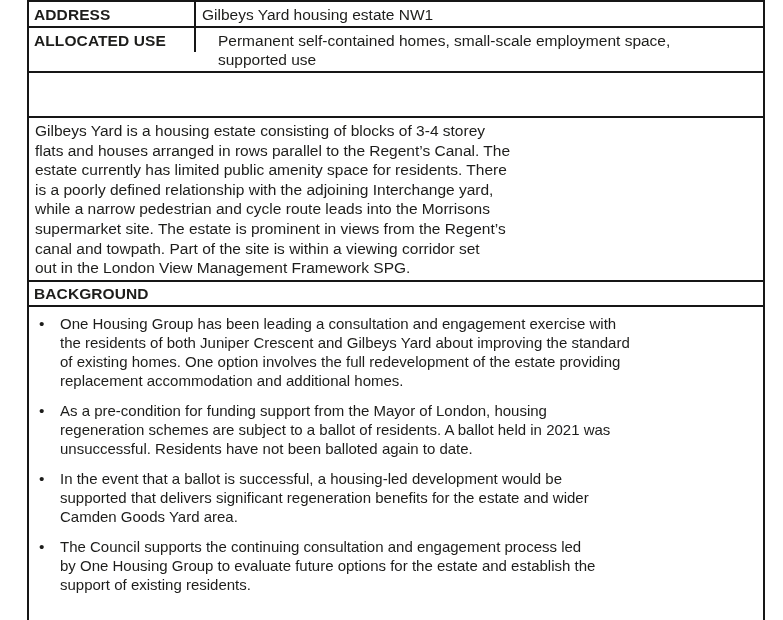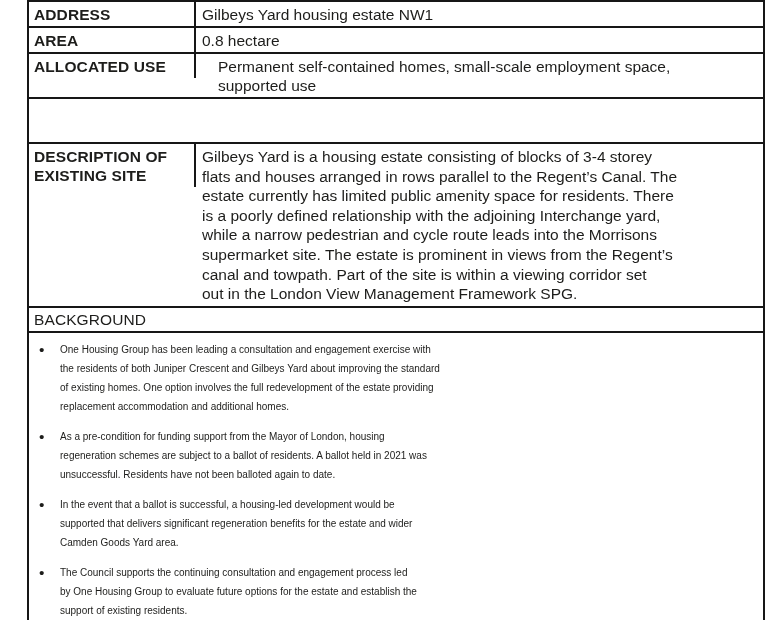--- a/index.html
+++ b/index.html
@@ -44,21 +44,21 @@
   }
   .r-address   { min-height: 24px; }
   .r-area      { min-height: 23px; }
   .r-allocated { min-height: 44px; gap: 16px; }
   .r-capacity  { min-height: 45px; }
   .r-desc      { min-height: 160px; }
   .r-desc .cell-value { line-height: 19.6px; }
   .r-section   { min-height: 23px; }
   .section-header {
     width: 100%;
-    font-weight: normal;
+    font-weight: bold;
     font-size: 15.5px;
     line-height: 19px;
     padding: 2px 5px 2px 5px;
     letter-spacing: 0.1px;
   }
   .r-bullets { min-height: 310px; }
   .bullets-cell {
     width: 100%;
     padding: 7px 8px 0 0;
   }
@@ -69,51 +69,46 @@
   }
   .bullet-marker {
     flex: 0 0 31px;
     width: 31px;
     padding-left: 10px;
     font-size: 15.5px;
     line-height: 19px;
   }
   .bullet-text {
     flex: 1 1 auto;
-    font-size: 10px;
+    font-size: 15px;
     line-height: 19px;
     white-space: pre-line;
   }
 </style>
 </head>
 <body>
 
 <div class="doc-table">
 
   <div class="row r-address">
     <div class="cell-label">ADDRESS</div>
     <div class="cell-value">Gilbeys Yard housing estate NW1</div>
   </div>
 
-  <div class="row r-area">
-    <div class="cell-label">AREA</div>
-    <div class="cell-value">0.8 hectare</div>
-  </div>
 
   <div class="row r-allocated">
     <div class="cell-label">ALLOCATED USE</div>
     <div class="cell-value">Permanent self-contained homes, small-scale employment space,
 supported use</div>
   </div>
 
   <div class="row r-capacity">
   </div>
 
   <div class="row r-desc">
-    <div class="cell-label">DESCRIPTION OF EXISTING SITE</div>
     <div class="cell-value">Gilbeys Yard is a housing estate consisting of blocks of 3-4 storey
 flats and houses arranged in rows parallel to the Regent’s Canal. The
 estate currently has limited public amenity space for residents. There
 is a poorly defined relationship with the adjoining Interchange yard,
 while a narrow pedestrian and cycle route leads into the Morrisons
 supermarket site. The estate is prominent in views from the Regent’s
 canal and towpath. Part of the site is within a viewing corridor set
 out in the London View Management Framework SPG.</div>
   </div>
 

